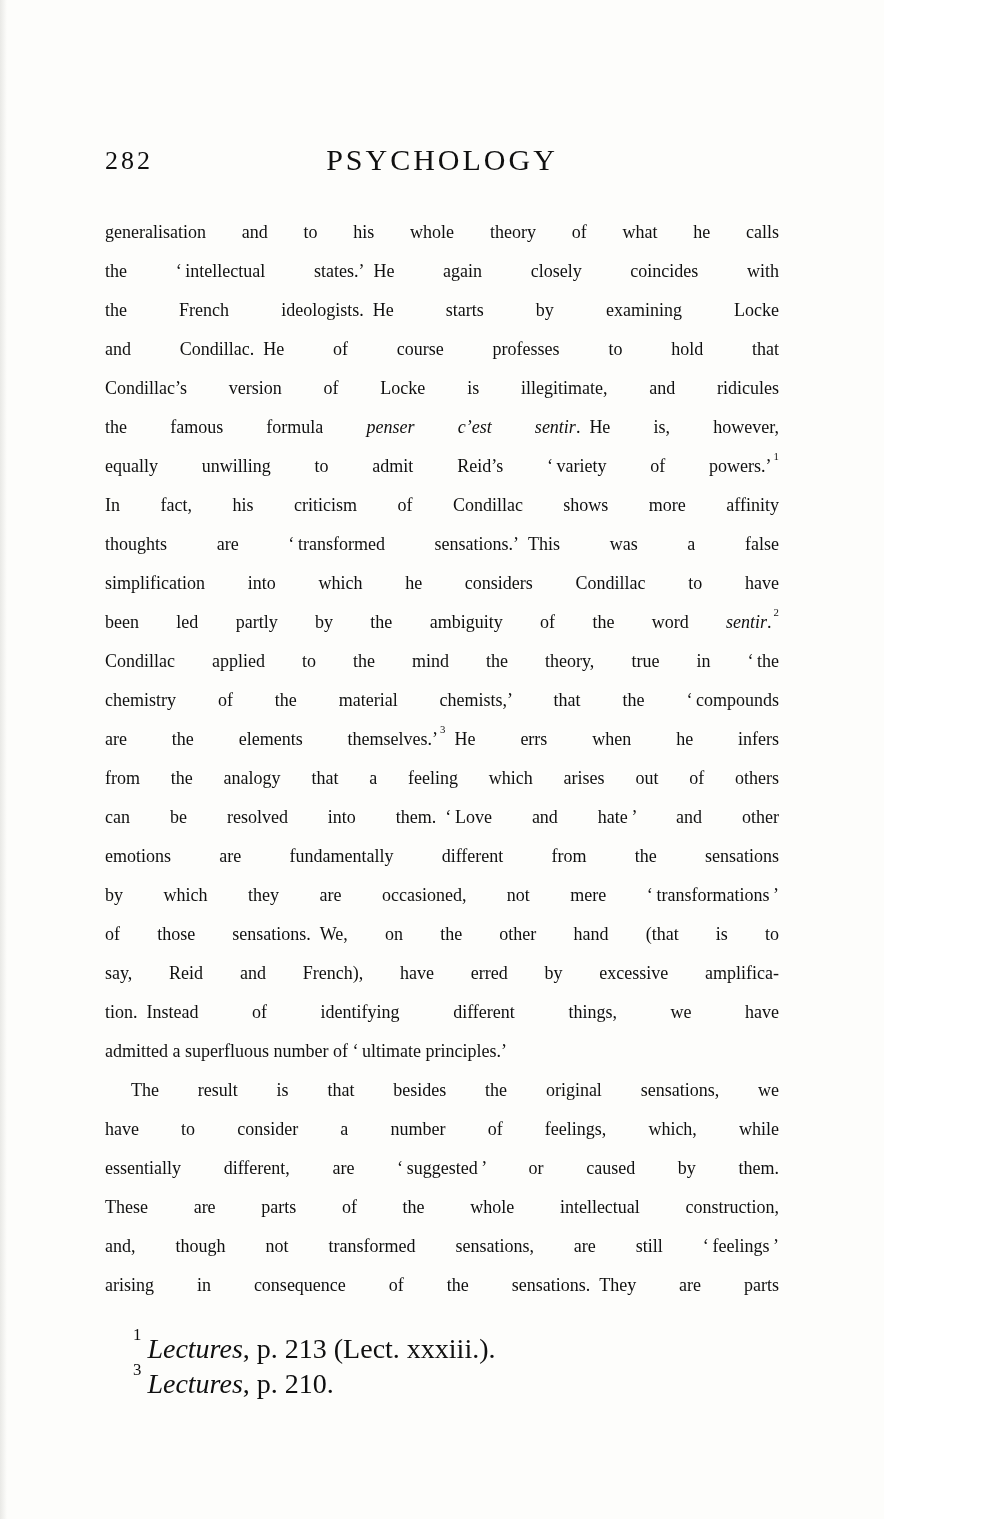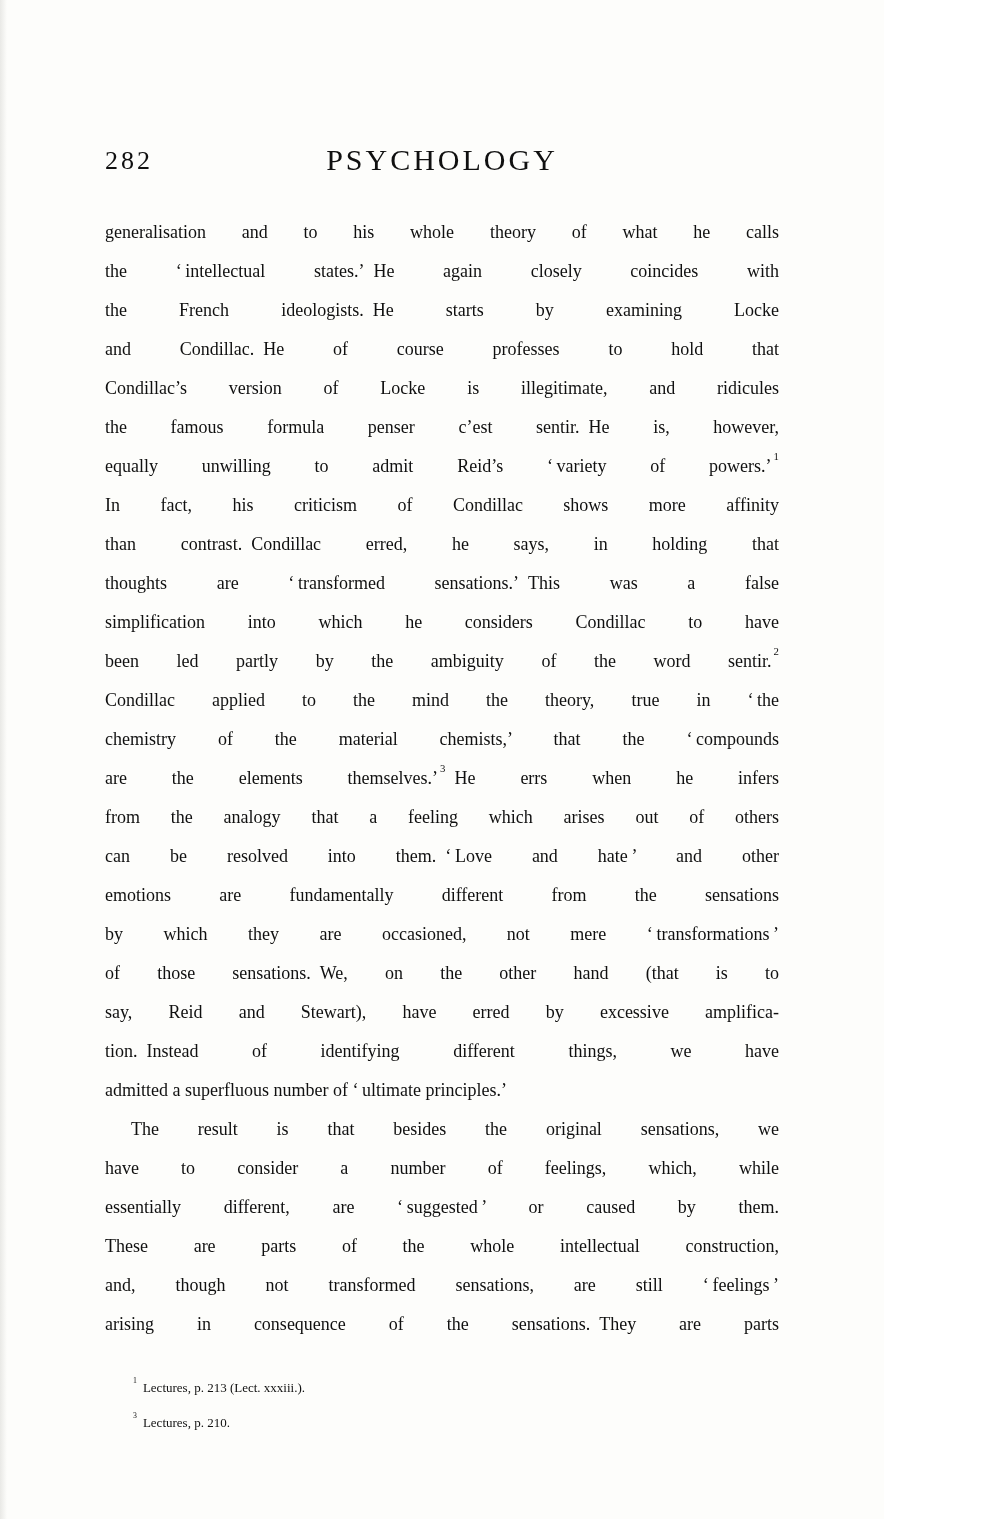--- a/index.html
+++ b/index.html
@@ -47,31 +47,31 @@
     margin-top: 36px;
     font-size: 18px;
     line-height: 39px;
   }
   .line {
     text-align: justify;
     text-align-last: justify;
   }
   .line.indent { text-indent: 26px; }
   .line.nojust { text-align-last: left; }
-  .it { }
+  .it { font-style: italic; }
   sup {
     font-size: 0.6em;
     line-height: 0;
     position: relative;
     top: -0.45em;
     margin-left: 2px;
   }
   .footnotes {
     margin-top: 26px;
-    font-size: 13px;
+    font-size: 28px;
     line-height: 35px;
   }
   .fnline { text-indent: 28px; }
   .fnline sup { margin-left: 0; margin-right: 6px; }
 </style>
 </head>
 <body>
 
 <div class="page">
 
@@ -82,33 +82,32 @@
 
   <main class="body-text">
       <div class="line"><span>generalisation and to his whole theory of what he calls</span></div>
       <div class="line"><span>the ‘ intellectual states.’ He again closely coincides with</span></div>
       <div class="line"><span>the French ideologists. He starts by examining Locke</span></div>
       <div class="line"><span>and Condillac. He of course professes to hold that</span></div>
       <div class="line"><span>Condillac’s version of Locke is illegitimate, and ridicules</span></div>
       <div class="line"><span>the famous formula </span><span class="it">penser c’est sentir</span><span>. He is, however,</span></div>
       <div class="line"><span>equally unwilling to admit Reid’s ‘ variety of powers.’</span><sup>1</sup></div>
       <div class="line"><span>In fact, his criticism of Condillac shows more affinity</span></div>
-      <div class="line"><span>than contrast. Condillac erred, he says, in holding that</span></div>
       <div class="line"><span>thoughts are ‘ transformed sensations.’ This was a false</span></div>
       <div class="line"><span>simplification into which he considers Condillac to have</span></div>
       <div class="line"><span>been led partly by the ambiguity of the word </span><span class="it">sentir</span><span>.</span><sup>2</sup></div>
       <div class="line"><span>Condillac applied to the mind the theory, true in ‘ the</span></div>
       <div class="line"><span>chemistry of the material chemists,’ that the ‘ compounds</span></div>
       <div class="line"><span>are the elements themselves.’</span><sup>3</sup><span> He errs when he infers</span></div>
       <div class="line"><span>from the analogy that a feeling which arises out of others</span></div>
       <div class="line"><span>can be resolved into them. ‘ Love and hate ’ and other</span></div>
       <div class="line"><span>emotions are fundamentally different from the sensations</span></div>
       <div class="line"><span>by which they are occasioned, not mere ‘ transformations ’</span></div>
       <div class="line"><span>of those sensations. We, on the other hand (that is to</span></div>
-      <div class="line"><span>say, Reid and Stewart), have erred by excessive amplifica-</span></div>
+      <div class="line"><span>say, Reid and French), have erred by excessive amplifica-</span></div>
       <div class="line"><span>tion. Instead of identifying different things, we have</span></div>
       <div class="line nojust"><span>admitted a superfluous number of ‘ ultimate principles.’</span></div>
       <div class="line indent"><span>The result is that besides the original sensations, we</span></div>
       <div class="line"><span>have to consider a number of feelings, which, while</span></div>
       <div class="line"><span>essentially different, are ‘ suggested ’ or caused by them.</span></div>
       <div class="line"><span>These are parts of the whole intellectual construction,</span></div>
       <div class="line"><span>and, though not transformed sensations, are still ‘ feelings ’</span></div>
       <div class="line"><span>arising in consequence of the sensations. They are parts</span></div>
     </main>
 

